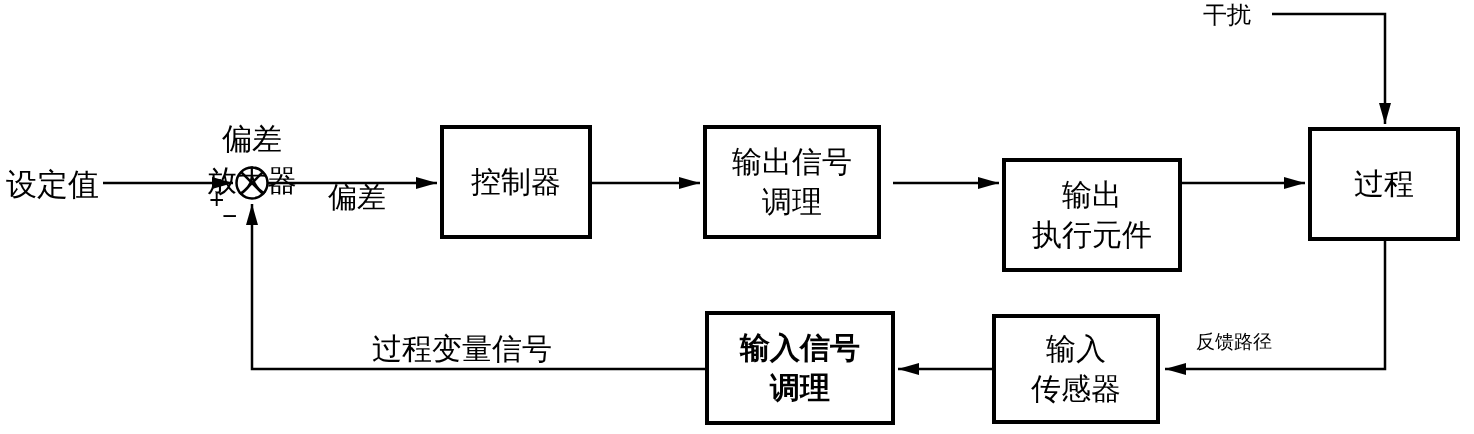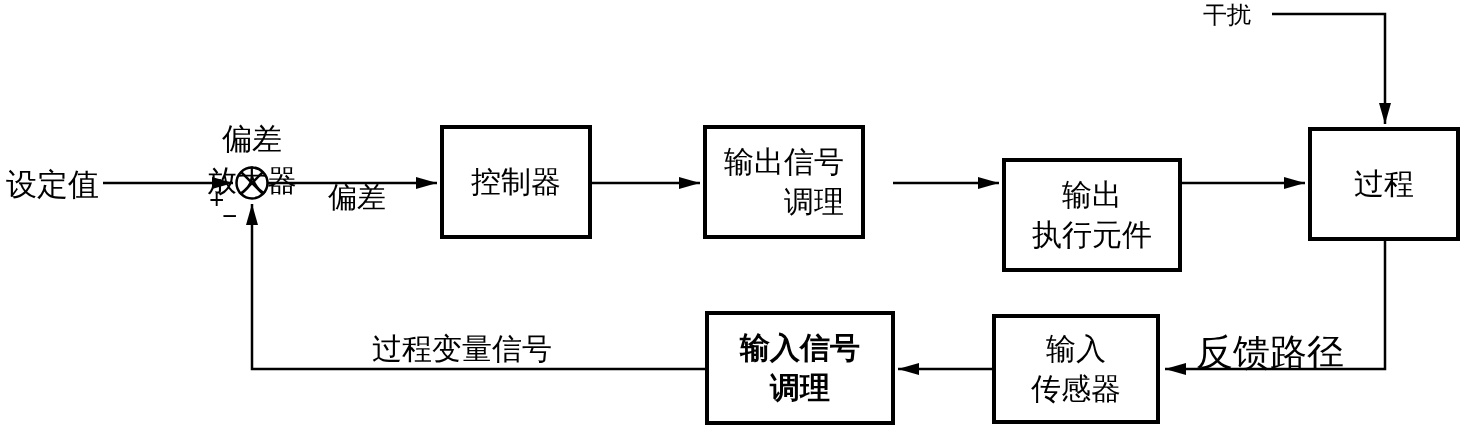--- a/index.html
+++ b/index.html
@@ -71,21 +71,21 @@
 
     <path d="M1385,241 L1385,369 L1165,369" fill="none" stroke="#000000" stroke-width="2.5" marker-end="url(#arrow)"></path>
 
     <line x1="992" y1="369" x2="898" y2="369" stroke="#000000" stroke-width="2.5" marker-end="url(#arrow)"></line>
 
     <path d="M705,369 L252,369 L252,204" fill="none" stroke="#000000" stroke-width="2.5" marker-end="url(#arrow)"></path>
   </svg>
 
   <div class="block" style="left:440px; top:125px; width:152px; height:114px;">控制器</div>
 
-  <div class="block" style="left:703px; top:125px; width:162px; height:114px;text-align:right;">输出信号
+  <div class="block" style="left:703px; top:125px; width:178px; height:114px;">输出信号
 调理</div>
 
   <div class="block" style="left:1002px; top:126px; width:180px; height:114px;margin-top:32px;">输出
 执行元件</div>
 
   <div class="block" style="left:1308px; top:127px; width:152px; height:114px;">过程</div>
 
   <div class="block" style="left:992px; top:314px; width:168px; height:110px;">输入
 传感器</div>
 
@@ -98,17 +98,17 @@
 放大器</div>
 
   <div class="lbl sign" style="left:209px; top:184px;">+</div>
 
   <div class="lbl sign" style="left:222px; top:200px;">−</div>
 
   <div class="lbl center" style="left:318px; top:144px; width:78px; font-size:29px;">偏差</div>
 
   <div class="lbl" style="left:1203px; top:1px; font-size:24px;">干扰</div>
 
-  <div class="lbl" style="left:1196px; top:331px; font-size:37px;">反馈路径</div>
+  <div class="lbl" style="left:1196px; top:331px; font-size:19px;">反馈路径</div>
 
   <div class="lbl" style="left:372px; top:331px; font-size:30px;">过程变量信号</div>
 
 </div>
 
 </body></html>

